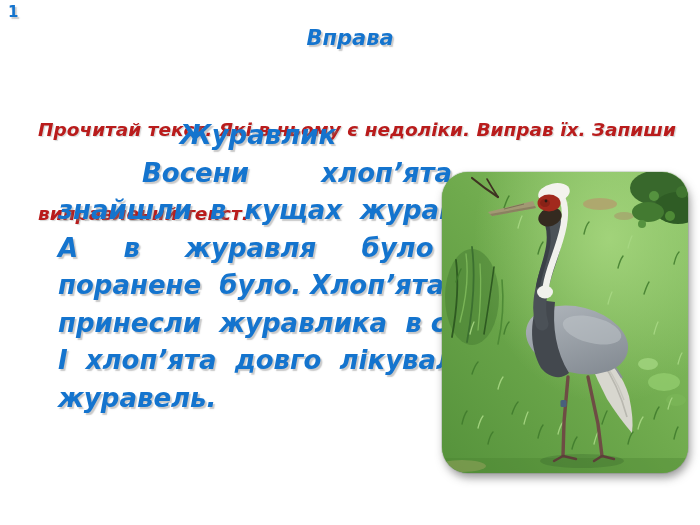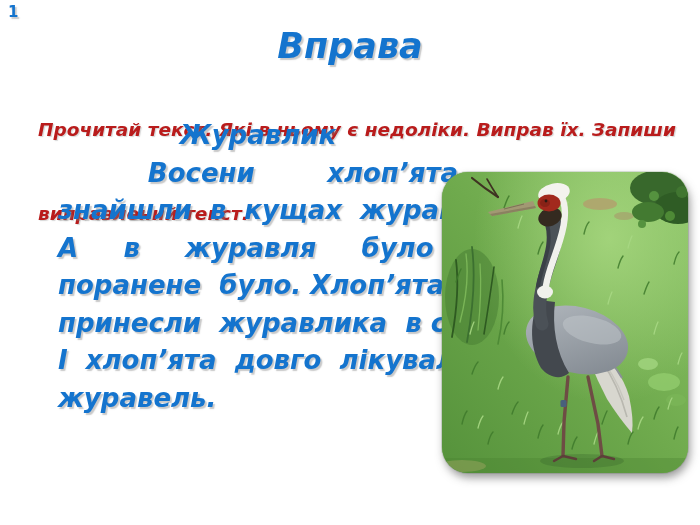--- a/index.html
+++ b/index.html
@@ -10,34 +10,34 @@
   }
   .blue   { color:#1474ce; text-shadow:1.8px 1.8px 1.2px rgba(125,125,125,.42); }
   .navy   { color:#b91c1c; text-shadow:1.2px 1.2px 1px rgba(150,150,150,.38); }
 
   .page-num {
     position:absolute; left:8px; top:3px;
     font-size:15px; font-weight:bold;
   }
   .title {
     position:absolute; left:0; top:26px; width:700px;
-    text-align:center; font-size:35px; font-weight:bold; font-style:italic;
+    text-align:center; font-size:21px; font-weight:bold; font-style:italic;
   }
   .instructions {
     position:absolute; left:38px; top:60px; width:650px;
     font-size:18.5px; font-weight:bold; font-style:italic; line-height:28px;
     white-space:pre;
   }
   .story {
     position:absolute; left:38px; top:117px; width:400px;
     font-size:26px; font-weight:bold; font-style:italic; line-height:37.5px;margin-left:20px;
   }
   .story-heading { text-align:center; }
   .story-line { white-space:pre; height:37.5px; }
-  .story-line.indent { padding-left:84px;text-align:right; }
+  .story-line.indent { padding-left:84px; }
 
   .photo {
     position:absolute; left:442px; top:172px; width:246px; height:301px;
     border-radius:26px; overflow:hidden;
     box-shadow:2px 5px 9px rgba(60,60,60,.5), 0 0 0 1px rgba(120,150,110,.25);
     background:#6faa4d;
   }
   .photo svg { display:block; }
 </style>
 </head>

